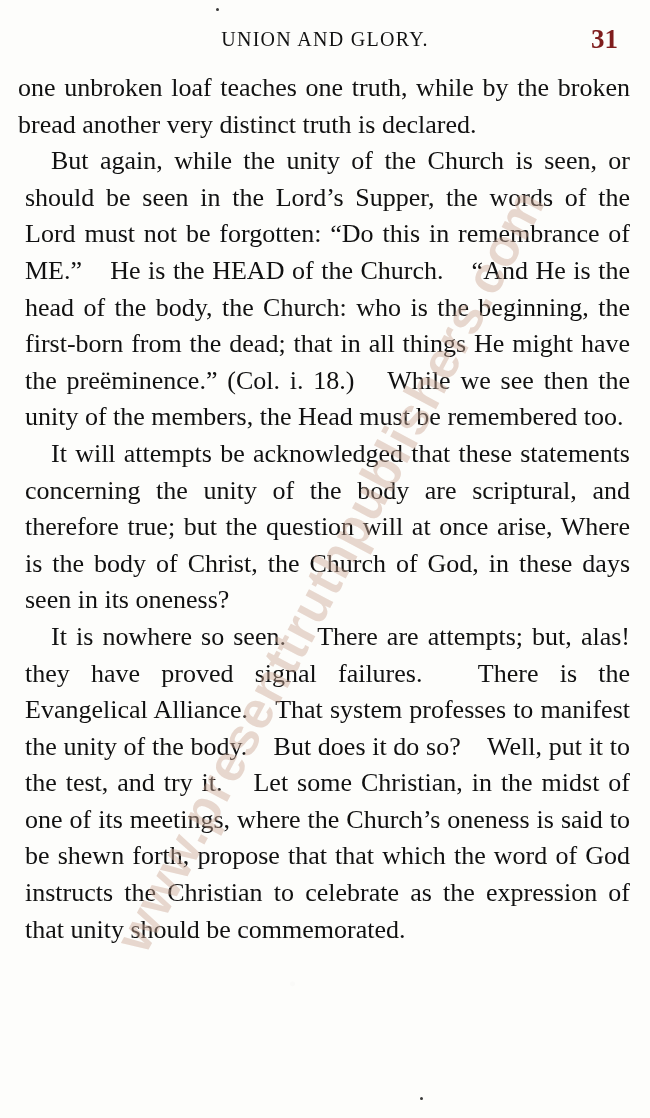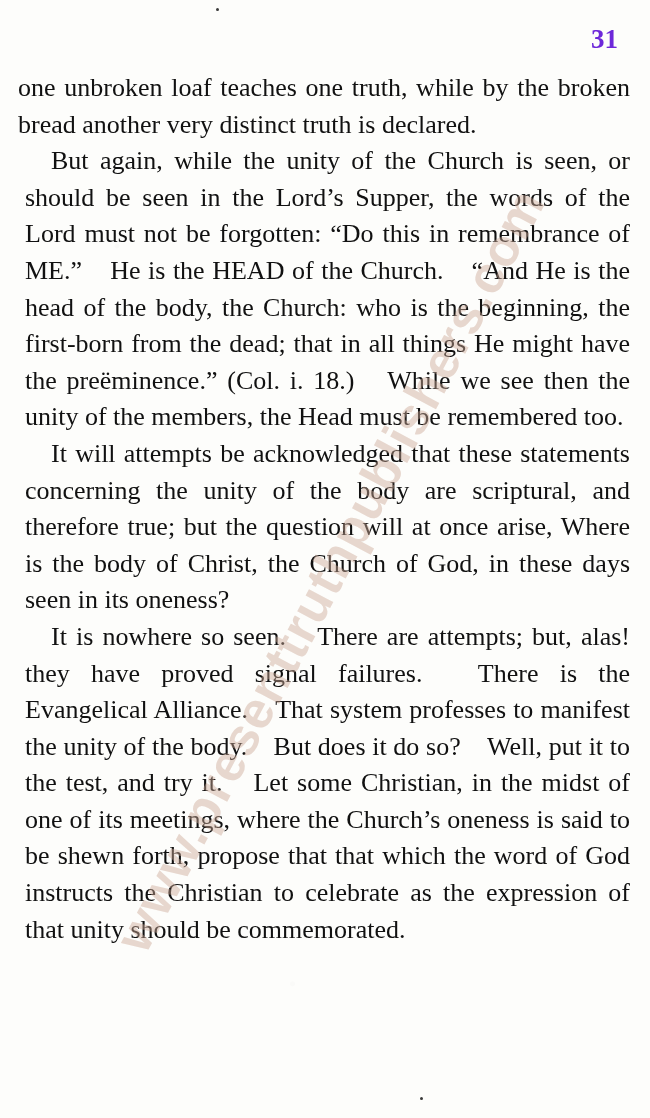--- a/index.html
+++ b/index.html
@@ -80,21 +80,21 @@
     font-family: "Liberation Serif", serif;
     color: #121212;
   }
   .folio {
     position: absolute;
     right: 14px;
     top: -4px;
     font-size: 27px;
     font-weight: bold;
     font-family: "Liberation Serif", serif;
-    color: #6d28d9;
+    color: #7f1d1d;
   }
 
   .topdot {
     position: absolute;
     top: 8px;
     left: 216px;
     width: 3px;
     height: 3px;
     background: #3a3a3a;
     border-radius: 50%;
@@ -132,20 +132,21 @@
 <body>
 
 <div class="page">
   <div class="paper-tone"></div>
 
   <div class="content">
 
     <div class="topdot"></div>
 
     <div class="header">
+      <div class="running-title">UNION AND GLORY.</div>
       <div class="folio">31</div>
     </div>
 
     <div class="body-text">
       <p>one unbroken loaf teaches one truth, while by the broken bread another very distinct truth is declared.</p>
       <p class="indent">But again, while the unity of the Church is seen, or should be seen in the Lord’s Supper, the words of the Lord must not be forgotten: “Do this in remembrance of ME.”　He is the HEAD of the Church.　“And He is the head of the body, the Church: who is the beginning, the first-born from the dead; that in all things He might have the preëminence.” (Col. i. 18.)　While we see then the unity of the members, the Head must be remembered too.</p>
       <p class="indent">It will attempts be acknowledged that these statements concerning the unity of the body are scriptural, and therefore true; but the question will at once arise, Where is the body of Christ, the Church of God, in these days seen in its oneness?</p>
       <p class="indent">It is nowhere so seen.　There are attempts; but, alas! they have proved signal failures.　There is the Evangelical Alliance.　That system professes to manifest the unity of the body.　But does it do so?　Well, put it to the test, and try it.　Let some Christian, in the midst of one of its meetings, where the Church’s oneness is said to be shewn forth, propose that that which the word of God instructs the Christian to celebrate as the expression of that unity should be commemorated.</p>
     </div>
 

